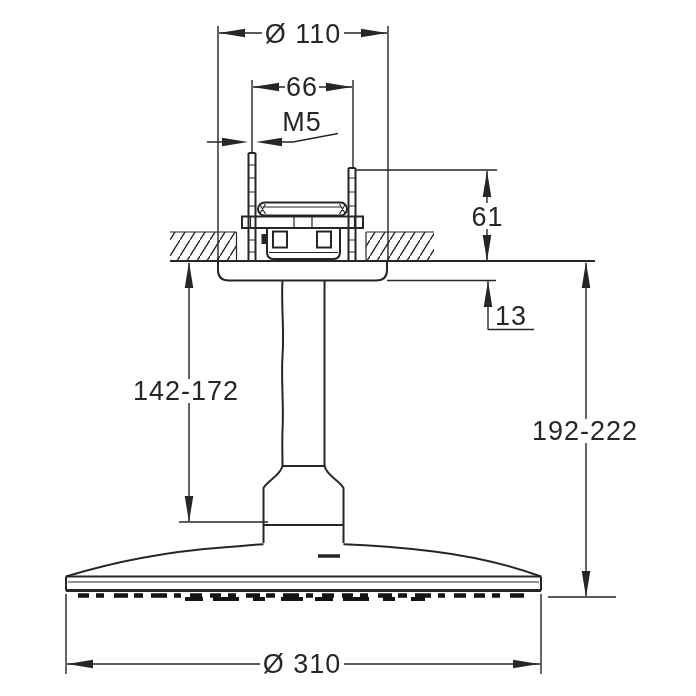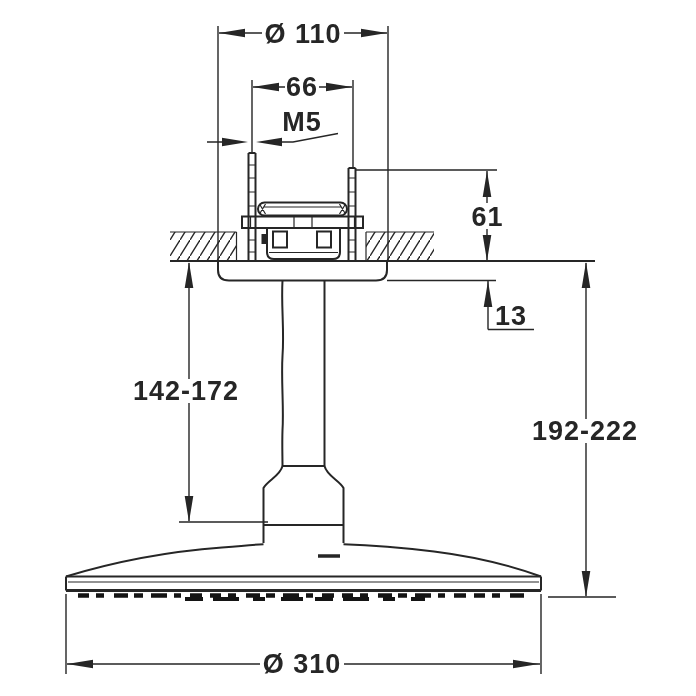--- a/index.html
+++ b/index.html
@@ -1,16 +1,16 @@
 <!DOCTYPE html>
 <html><head>
 <meta charset="utf-8">
 <style>
   html,body{margin:0;padding:0;background:#ffffff;}
-  .stage{width:696px;height:696px;position:relative;overflow:hidden;font-weight:bold;}
+  .stage{width:696px;height:696px;position:relative;overflow:hidden;}
   svg{display:block;}
   .ln{fill:none;stroke-width:2;}
   .ln-thin{fill:none;stroke-width:1.2;}
   .dim{fill:none;stroke-width:1.4;}
   .thick{fill:none;stroke-width:2.8;}
   text{font-family:"Liberation Sans",sans-serif;font-size:27px;text-anchor:middle;stroke:none;letter-spacing:1px;}
 </style>
 </head>
 <body>
 

